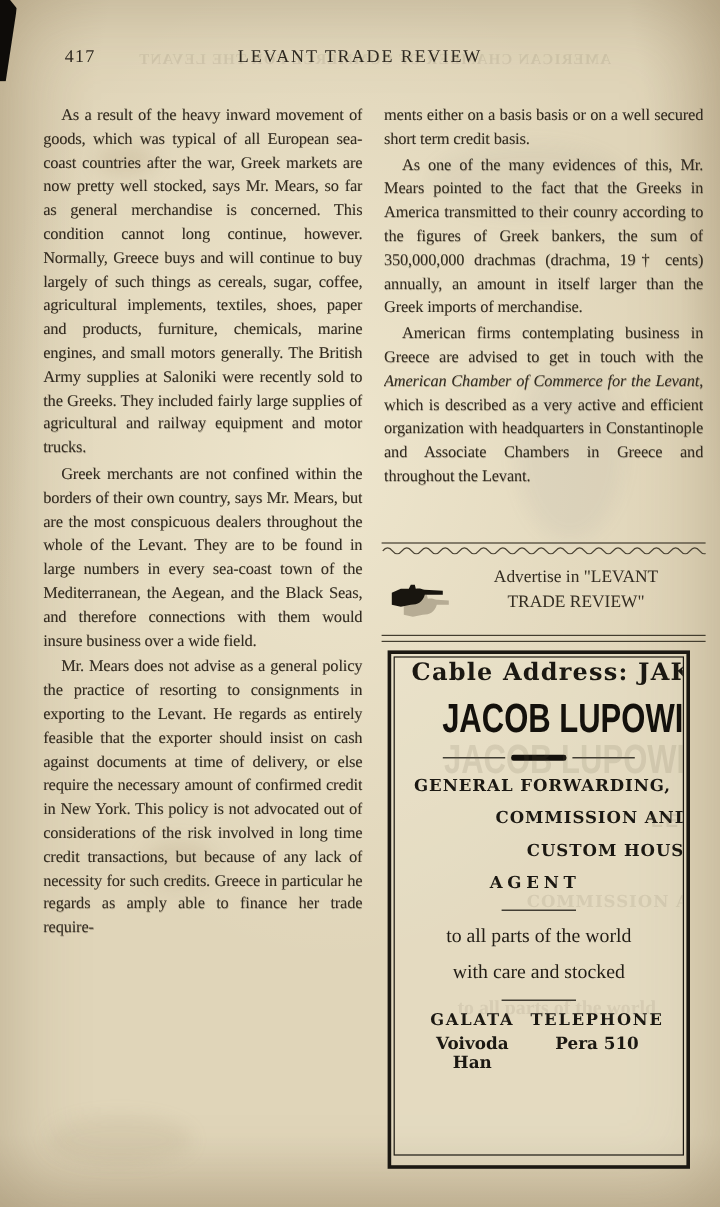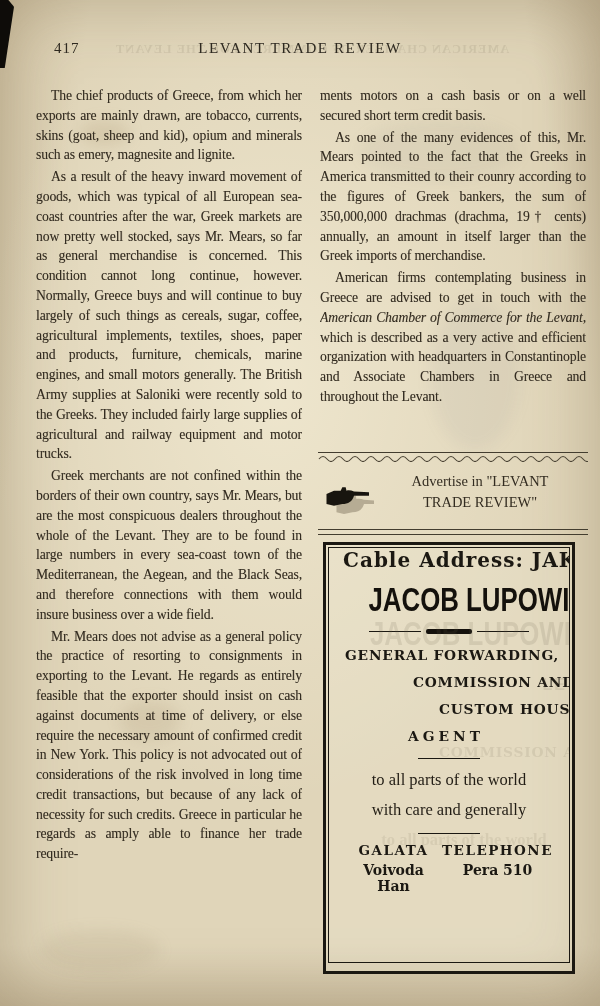--- a/index.html
+++ b/index.html
@@ -99,27 +99,26 @@
   <div class="smudge s2"></div>
   <div class="smudge s3"></div>
   <div class="smudge s4"></div>
   <div class="smudge s5"></div>
 
   <div class="hdr-ghost ghost">AMERICAN CHAMBER OF COMMERCE FOR THE LEVANT</div>
   <div class="hdr-num">417</div>
   <div class="hdr-title">LEVANT TRADE REVIEW</div>
 
   <div id="left-col" class="col">
-      <p class="ind"><span>The chief products of Greece, from which her exports are mainly drawn, are tobacco, currents, skins (goat, sheep and kid), opium and minerals such as emery, magnesite and lignite.</span></p>
       <p class="ind"><span>As a result of the heavy inward movement of goods, which was typical of all European sea-coast countries after the war, Greek markets are now pretty well stocked, says Mr. Mears, so far as general merchandise is concerned.  This condition cannot long continue, however. Normally, Greece buys and will continue to buy largely of such things as cereals, sugar, coffee, agricultural implements, textiles, shoes, paper and products, furniture, chemicals, marine engines, and small motors generally.  The British Army supplies at Saloniki were recently sold to the Greeks.  They included fairly large supplies of agricultural and railway equipment and motor trucks.</span></p>
       <p class="ind"><span>Greek merchants are not confined within the borders of their own country, says Mr. Mears, but are the most conspicuous dealers throughout the whole of the Levant.  They are to be found in large numbers in every sea-coast town of the Mediterranean, the Aegean, and the Black Seas, and therefore connections with them would insure business over a wide field.</span></p>
       <p class="ind"><span>Mr. Mears does not advise as a general policy the practice of resorting to consignments in exporting to the Levant.  He regards as entirely feasible that the exporter should insist on cash against documents at time of delivery, or else require the necessary amount of confirmed credit in New York.  This policy is not advocated out of considerations of the risk involved in long time credit transactions, but because of any lack of necessity for such credits.  Greece in particular he regards as amply able to finance her trade require-</span></p>
     </div>
   <div id="right-col" class="col">
-      <p><span>ments motors on a cash basis or on a well secured short term credit basis.</span></p>
+      <p><span>ments either on a basis basis or on a well secured short term credit basis.</span></p>
       <p class="ind"><span>As one of the many evidences of this, Mr. Mears pointed to the fact that the Greeks in America transmitted to their counry according to the figures of Greek bankers, the sum of 350,000,000 drachmas (drachma, 19† cents) annually, an amount in itself larger than the Greek imports of merchandise.</span></p>
       <p class="ind"><span>American firms contemplating business in Greece are advised to get in touch with the </span><span class="it">American Chamber of Commerce for the Levant</span><span>, which is described as a very active and efficient organization with headquarters in Constantinople and Associate Chambers in Greece and throughout the Levant.</span></p>
     </div>
 
   <div id="promo">
     <div class="rule-wavy-line"></div>
     <svg class="wavysvg" width="270" height="9">
       <path class="wavepath" fill="none" stroke="#4a4334" stroke-width="1.1" d="M1 6 q4 -5 8 0 t8 0 t8 0 t8 0 t8 0 t8 0 t8 0 t8 0 t8 0 t8 0 t8 0 t8 0 t8 0 t8 0 t8 0 t8 0 t8 0 t8 0 t8 0 t8 0 t8 0 t8 0 t8 0 t8 0 t8 0 t8 0 t8 0 t8 0 t8 0 t8 0 t8 0 t8 0 t8 0 t8 0"></path>
     </svg>
     <div class="promo-row">
@@ -153,21 +152,21 @@
 
       <div class="svc svc0">GENERAL FORWARDING,</div>
       <div class="svc svc1">COMMISSION AND</div>
       <div class="svc svc2">CUSTOM HOUSE</div>
       <div class="svc svc3">AGENT</div>
 
       <div class="short-rule"></div>
 
       <div class="slogan">
         <div>to all parts of the world</div>
-        <div>with care and generally</div>
+        <div>with care and stocked</div>
       </div>
 
       <div class="short-rule"></div>
 
       <div class="ad-footer">
         <div class="foot-block fb-left">
           <div class="foot-label">GALATA</div>
           <div class="foot-value">Voivoda Han</div>
         </div>
         <div class="foot-block fb-right">

